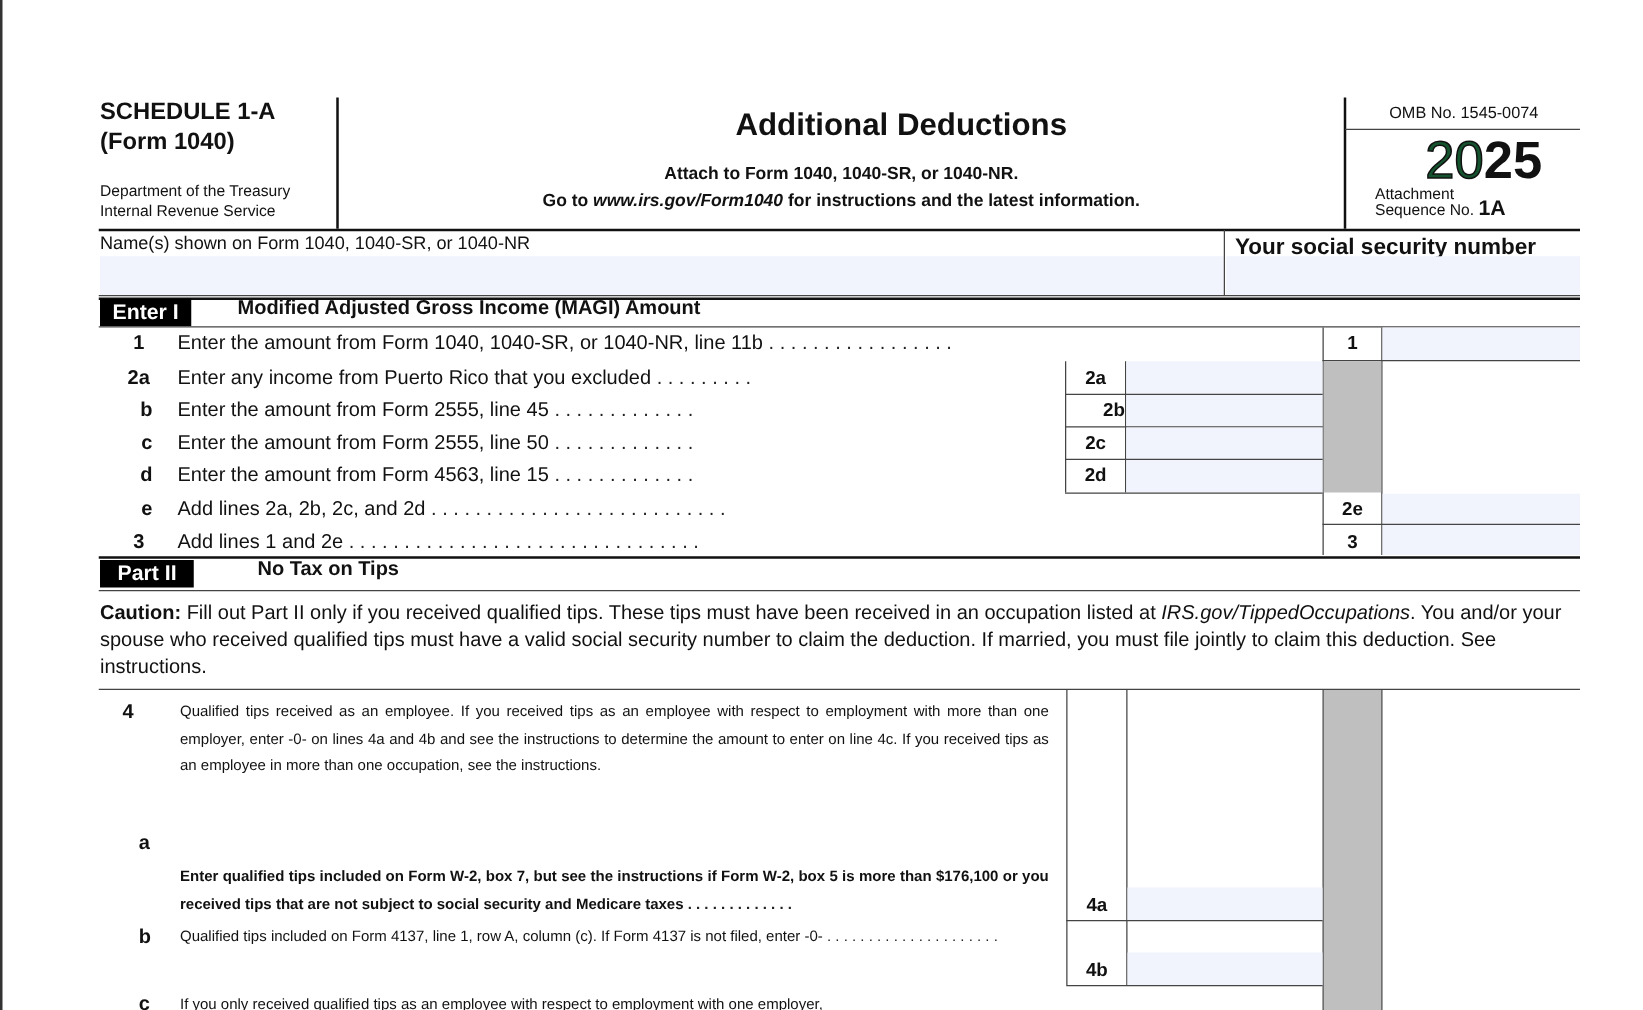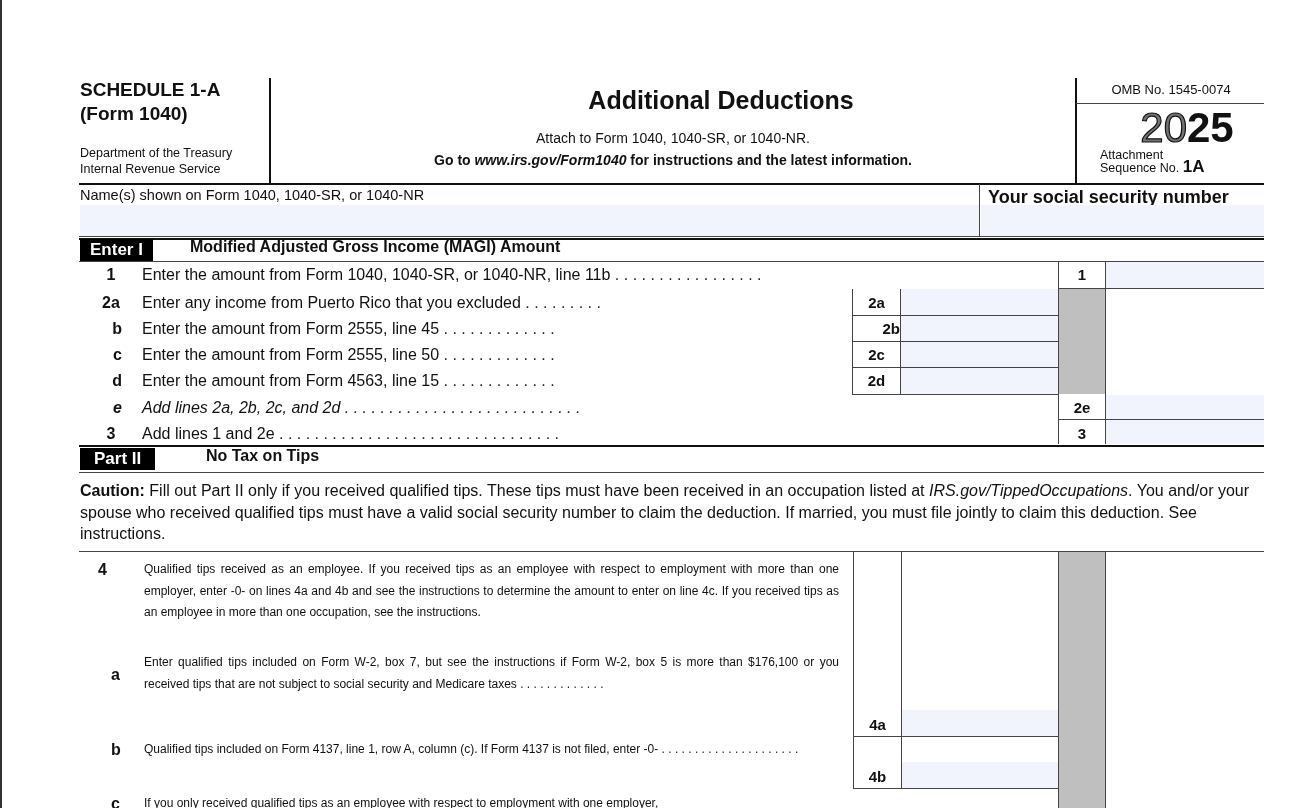--- a/index.html
+++ b/index.html
@@ -14,26 +14,26 @@
   .vline { position: absolute; width: 0; border-left: 1px solid #444; }
   .vline.thick { border-left: 2px solid #111; }
   .field { position: absolute; background: #f1f4fd; }
   .shade { position: absolute; background: #bfbfbf; }
   .box-label { position: absolute; font-weight: bold; font-size: 15px; text-align: center; }
 
   
   .sched { left: 80px; top: 78px; font-weight: bold; font-size: 19px; line-height: 24px; }
   .dept { left: 80px; top: 145px; font-size: 12.5px; line-height: 16px; }
   .title { left: 270px; width: 806px; top: 86px; text-align: center; font-weight: bold; font-size: 25px; margin-left: 48px; }
-  .sub1 { left: 270px; width: 806px; top: 130px; text-align: center; font-weight: normal; font-size: 14px; }
+  .sub1 { left: 270px; width: 806px; top: 130px; text-align: center; font-weight: bold; font-size: 14px; }
   .sub2 { left: 270px; width: 806px; top: 152px; text-align: center; font-weight: bold; font-size: 14px; }
   .sub2 i { font-style: italic; }
   .omb { left: 1078px; width: 186px; top: 82px; text-align: center; font-size: 13px; }
   .year { left: 1078px; width: 186px; top: 106px; text-align: center; font-size: 42px; line-height: 44px; }
-  .year .outline { color: #737373; -webkit-text-stroke: 1.2px #111; font-weight: normal; margin-left: 32px; }
+  .year .outline { color: #14532d; -webkit-text-stroke: 1.2px #111; font-weight: normal; margin-left: 32px; }
   .year .solid { font-weight: 900; }
   .attach { left: 1100px; top: 149px; font-size: 12.5px; line-height: 12px; }
   .attach b { font-size: 17px; }
 
   .name-label { left: 80px; top: 187px; font-size: 14.5px; }
   .ssn-label { left: 988px; top: 187px; font-size: 18px; font-weight: bold; }
 
   .part-tag { position: absolute; background: #000; color: #fff; font-weight: bold; font-size: 17px; padding: 0 10px; height: 22px; line-height: 22px; }
   .part-title { position: absolute; font-weight: bold; font-size: 16px; }
 
@@ -86,21 +86,21 @@
 <div class="part-tag" style="left:80px; top:239px;">Enter I</div>
 <div class="part-title" style="left:190px; top:238px;">Modified Adjusted Gross Income (MAGI) Amount</div>
 <div class="hline" style="left:79px; top:261px; width:1185px;"></div>
 
 <div class="line-row" style="top:265px;"><span class="ln">1</span><span>Enter the amount from Form 1040, 1040-SR, or 1040-NR, line 11b</span> <span class="dots">. . . . . . . . . . . . . . . . .</span></div>
 
 <div class="line-row" style="top:293px;"><span class="ln">2a</span><span>Enter any income from Puerto Rico that you excluded</span> <span class="dots">. . . . . . . . .</span></div>
 <div class="line-row" style="top:319px;"><span class="ln r">b</span><span>Enter the amount from Form 2555, line 45</span> <span class="dots">. . . . . . . . . . . . .</span></div>
 <div class="line-row" style="top:345px;"><span class="ln r">c</span><span>Enter the amount from Form 2555, line 50</span> <span class="dots">. . . . . . . . . . . . .</span></div>
 <div class="line-row" style="top:371px;"><span class="ln r">d</span><span>Enter the amount from Form 4563, line 15</span> <span class="dots">. . . . . . . . . . . . .</span></div>
-<div class="line-row" style="top:398px;font-style:italic;"><span class="ln r">e</span><span>Add lines 2a, 2b, 2c, and 2d</span> <span class="dots">. . . . . . . . . . . . . . . . . . . . . . . . . . .</span></div>
+<div class="line-row" style="top:398px;"><span class="ln r">e</span><span>Add lines 2a, 2b, 2c, and 2d</span> <span class="dots">. . . . . . . . . . . . . . . . . . . . . . . . . . .</span></div>
 <div class="line-row" style="top:424px;"><span class="ln">3</span><span>Add lines 1 and 2e</span> <span class="dots">. . . . . . . . . . . . . . . . . . . . . . . . . . . . . . . .</span></div>
 
 <div class="vline" style="left:1058px; top:262px; height:182px;"></div>
 <div class="vline" style="left:1105px; top:262px; height:182px;"></div>
 <div class="box-label" style="left:1059px; top:266px; width:46px;">1</div>
 <div class="field" style="left:1106px; top:262px; width:158px; height:26px;"></div>
 <div class="hline" style="left:1058px; top:288px; width:206px;"></div>
 <div class="shade" style="left:1059px; top:289px; width:46px; height:105px;"></div>
 
 <div class="vline" style="left:852px; top:289px; height:105px;"></div>
@@ -129,21 +129,21 @@
 <div class="part-title" style="left:206px; top:447px;">No Tax on Tips</div>
 <div class="hline" style="left:79px; top:472px; width:1185px;"></div>
 
 <div class="caution"><b>Caution:</b><span> Fill out Part II only if you received qualified tips. These tips must have been received in an occupation listed at </span><i>IRS.gov/TippedOccupations</i><span>. You and/or your spouse who received qualified tips must have a valid social security number to claim the deduction. If married, you must file jointly to claim this deduction. See instructions.</span></div>
 <div class="hline" style="left:79px; top:551px; width:1185px;"></div>
 
 <div class="para-num" style="left:98px; top:561px;">4</div>
 <div class="para" style="top:559px;">Qualified tips received as an employee. If you received tips as an employee with respect to employment with more than one employer, enter -0- on lines 4a and 4b and see the instructions to determine the amount to enter on line 4c. If you received tips as an employee in more than one occupation, see the instructions.</div>
 
 <div class="para-num" style="left:111px; top:666px;">a</div>
-<div class="para" style="top:652px;"><span>Enter qualified tips included on Form W-2, box 7, but see the instructions if Form W-2, box 5 is more than $176,100 or you received tips that are not subject to social security and Medicare taxes</span><span class="dots"> . . . . . . . . . . . . .</span></div>
+<div class="para" style="top:691px;font-weight:bold;"><span>Enter qualified tips included on Form W-2, box 7, but see the instructions if Form W-2, box 5 is more than $176,100 or you received tips that are not subject to social security and Medicare taxes</span><span class="dots"> . . . . . . . . . . . . .</span></div>
 
 <div class="para-num" style="left:111px; top:741px;">b</div>
 <div class="para" style="top:739px;"><span>Qualified tips included on Form 4137, line 1, row A, column (c). If Form 4137 is not filed, enter -0-</span><span class="dots"> . . . . . . . . . . . . . . . . . . . . .</span></div>
 
 <div class="para-num" style="left:111px; top:795px;">c</div>
 <div class="para" style="top:793px; text-align:left;">If you only received qualified tips as an employee with respect to employment with one employer,</div>
 
 <div class="vline" style="left:853px; top:552px; height:236px;"></div>
 <div class="vline" style="left:901px; top:552px; height:236px;"></div>
 <div class="shade" style="left:1059px; top:552px; width:46px; height:256px;"></div>

